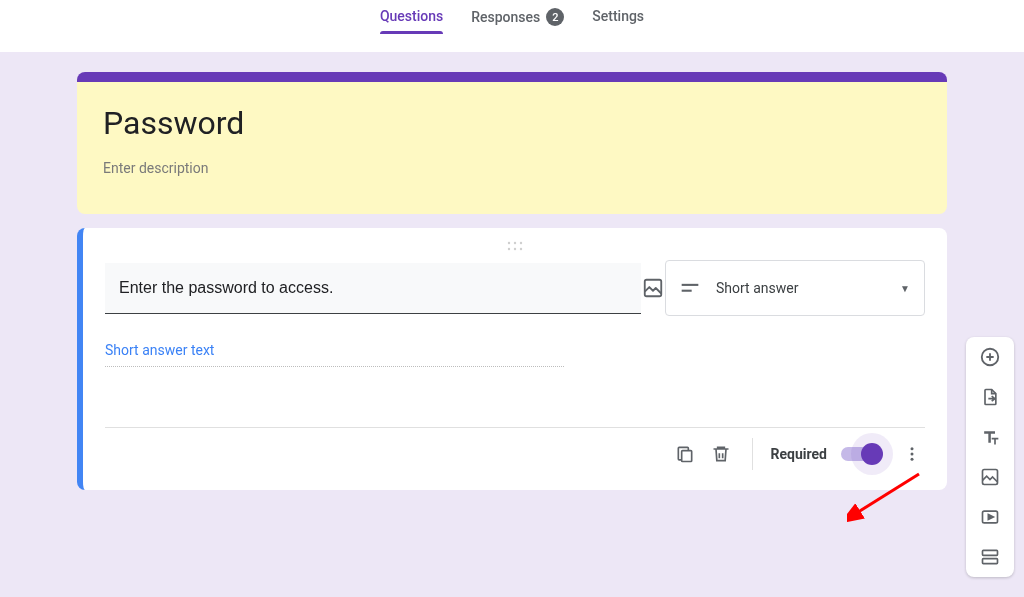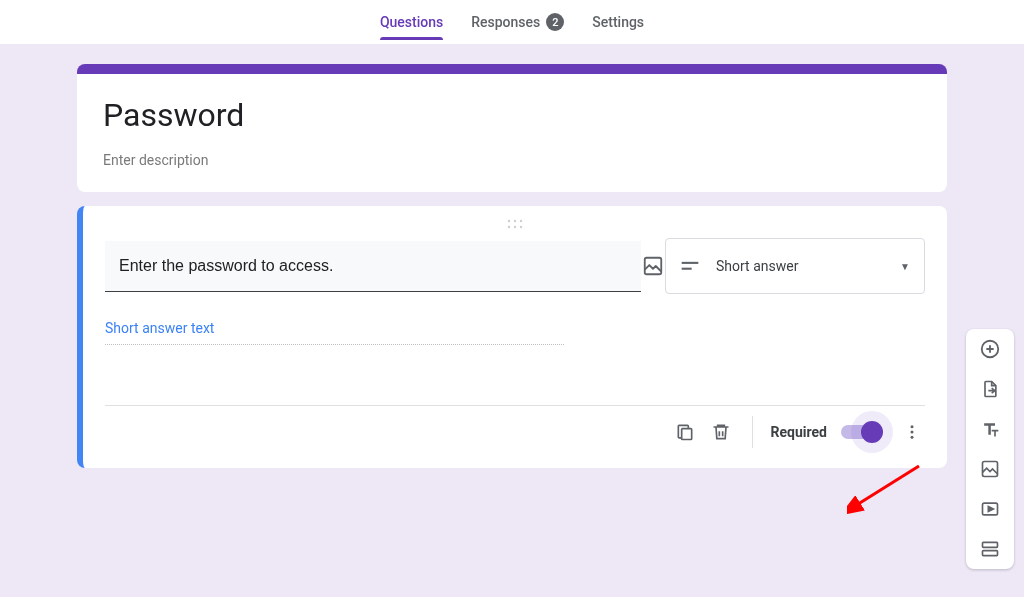--- a/index.html
+++ b/index.html
@@ -7,22 +7,22 @@
       font-family: 'Google Sans', Roboto, Arial, sans-serif;
       background: #fff;
       width: 1024px;
       height: 597px;
       overflow: hidden;
       position: relative;
     }
     .top-tabs {
       display: flex;
       justify-content: center;
-      align-items: center;
-      height: 44px;
+      align-items: flex-start;
+      height: 52px;
       background: #fff;
       gap: 28px;
     }
     .tab {
       font-size: 14px;
       color: #5f6368;
       cursor: pointer;
       padding: 8px 0;
       display: flex;
       align-items: center;
@@ -59,24 +59,24 @@
       background: #ede7f6;
       height: 561px;
       padding-top: 20px;
       position: relative;
     }
     .content-wrap {
       width: 870px;
       margin: 0 auto;
     }
     .form-header-card {
-      background: #ffffff;
+      background: #fef9c3;
       border-radius: 8px;
       border-top: 10px solid #673ab7;
-      padding: 22px 26px 24px;
+      padding: 22px 26px 38px;
       margin-bottom: 14px;
     }
     .form-title {
       font-size: 32px;
       color: #202124;
       font-weight: 400;
       margin-bottom: 18px;
     }
     .form-desc {
       font-size: 14px;

